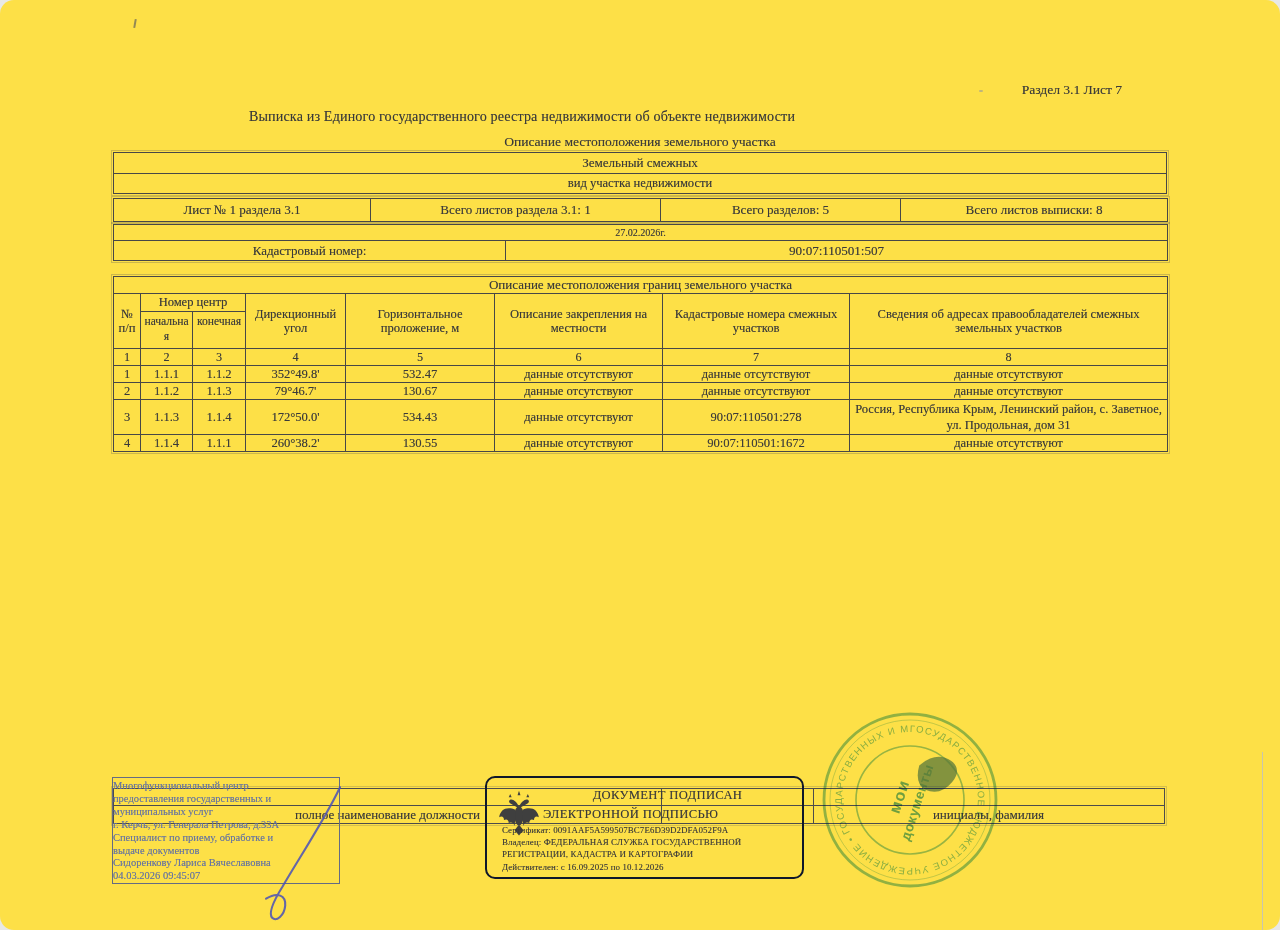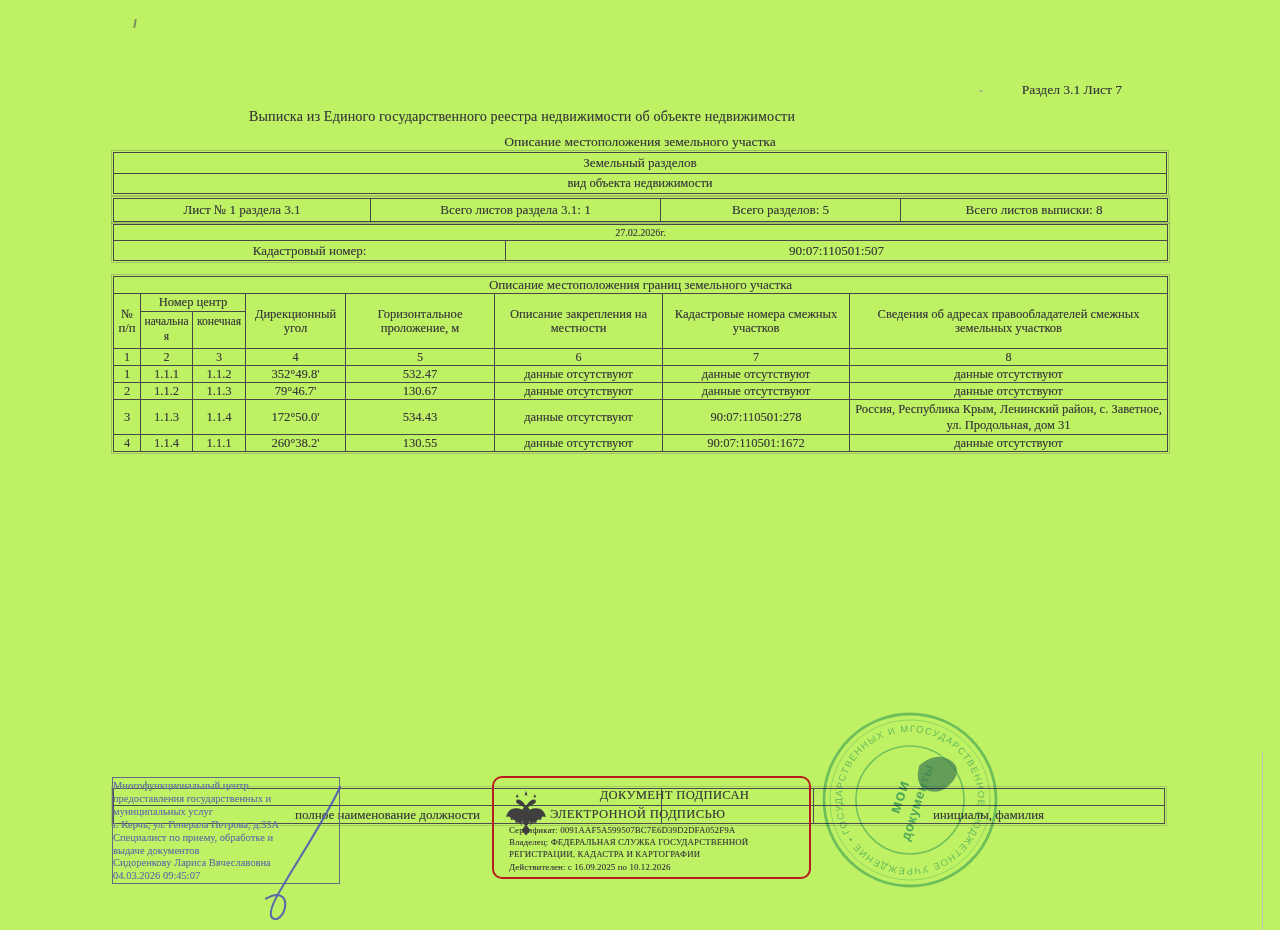--- a/index.html
+++ b/index.html
@@ -1,20 +1,21 @@
 <!DOCTYPE html>
 <html><head>
 <meta charset="utf-8">
 <style>
   html,body{margin:0;padding:0;background:#e8e8e6;}
   .page{
     position:relative;width:1280px;height:930px;overflow:hidden;
-    background:#bef264;
+    background:#fde047;
     font-family:"Liberation Serif","DejaVu Serif",serif;
     color:#3a3a3a;
+    border-radius:14px;
   }
   .txt{text-shadow:0.2px 0.2px 0.35px rgba(58,58,58,.45);}
   .abs{position:absolute;}
   .section-label{top:82px;left:0;width:1122px;text-align:right;font-size:13.5px;}
   .doc-title{top:109px;left:0;width:1044px;text-align:center;font-size:14px;letter-spacing:.2px;}
   .doc-subtitle{top:134px;left:0;width:1280px;text-align:center;font-size:13.5px;}
 
   table.doc{border-collapse:collapse;table-layout:fixed;position:absolute;left:113px;width:1054px;
     outline:1px solid rgba(90,90,90,.30);outline-offset:1px;}
   table.doc td{border:1.3px solid #474747;padding:0 4px;font-size:13px;text-align:center;vertical-align:middle;
@@ -46,21 +47,21 @@
   .ftpl .lbl-pos{position:absolute;left:0;width:547px;top:18px;text-align:center;font-size:13px;}
   .ftpl .lbl-name{position:absolute;left:699px;right:0;top:18px;text-align:center;font-size:13px;}
 
   
   .mfc{left:112px;top:777px;width:228px;height:107px;border:1.5px solid #646b83;z-index:3;
     padding:2px 0;box-sizing:border-box;}
   .mfc div{font-size:10.5px;line-height:12.9px;color:#6775a0;white-space:nowrap;
     text-shadow:0 0 .4px rgba(103,117,160,.6);}
 
   
-  .esig{left:485px;top:776px;width:315px;height:99px;border:2px solid #b91c1c;border-radius:10px;z-index:4;margin-left:7px;}
+  .esig{left:485px;top:776px;width:315px;height:99px;border:2px solid #0f172a;border-radius:10px;z-index:4;}
   .esig .t1{position:absolute;left:56px;right:10px;top:10px;text-align:center;font-size:12.5px;letter-spacing:.4px;}
   .esig .t2{position:absolute;left:56px;right:10px;top:29px;text-align:left;font-size:12.5px;letter-spacing:.4px;}
   .esig .c{position:absolute;left:15px;right:6px;font-size:8.8px;letter-spacing:.15px;white-space:nowrap;}
   .c1{top:47px;} .c2{top:59px;font-family:Liberation Serif, serif;} .c3{top:71px;} .c4{top:84px;}
   .eagle{position:absolute;left:10px;top:6px;}
 
   
   .stamp{left:810px;top:700px;width:200px;height:200px;z-index:5;mix-blend-mode:multiply;opacity:.85;}
 
   
@@ -79,24 +80,24 @@
   <div class="abs speck"></div>
   <div class="abs scan-vline"></div>
 
   <div class="abs section-label txt">Раздел 3.1 Лист 7</div>
   <div class="abs doc-title txt">Выписка из Единого государственного реестра недвижимости об объекте недвижимости</div>
   <div class="abs doc-subtitle txt">Описание местоположения земельного участка</div>
 
   <table class="doc tA txt">
     <tbody>
         <tr>
-          <td>Земельный разделов</td>
+          <td>Земельный смежных</td>
         </tr>
     <tr>
-          <td class="small">вид объекта недвижимости</td>
+          <td class="small">вид участка недвижимости</td>
         </tr>
   </tbody>
     </table>
 
   <table class="doc tB txt">
     <colgroup>
         <col style="width:257px">
         <col style="width:290px">
         <col style="width:240px">
         <col style="width:267px">

